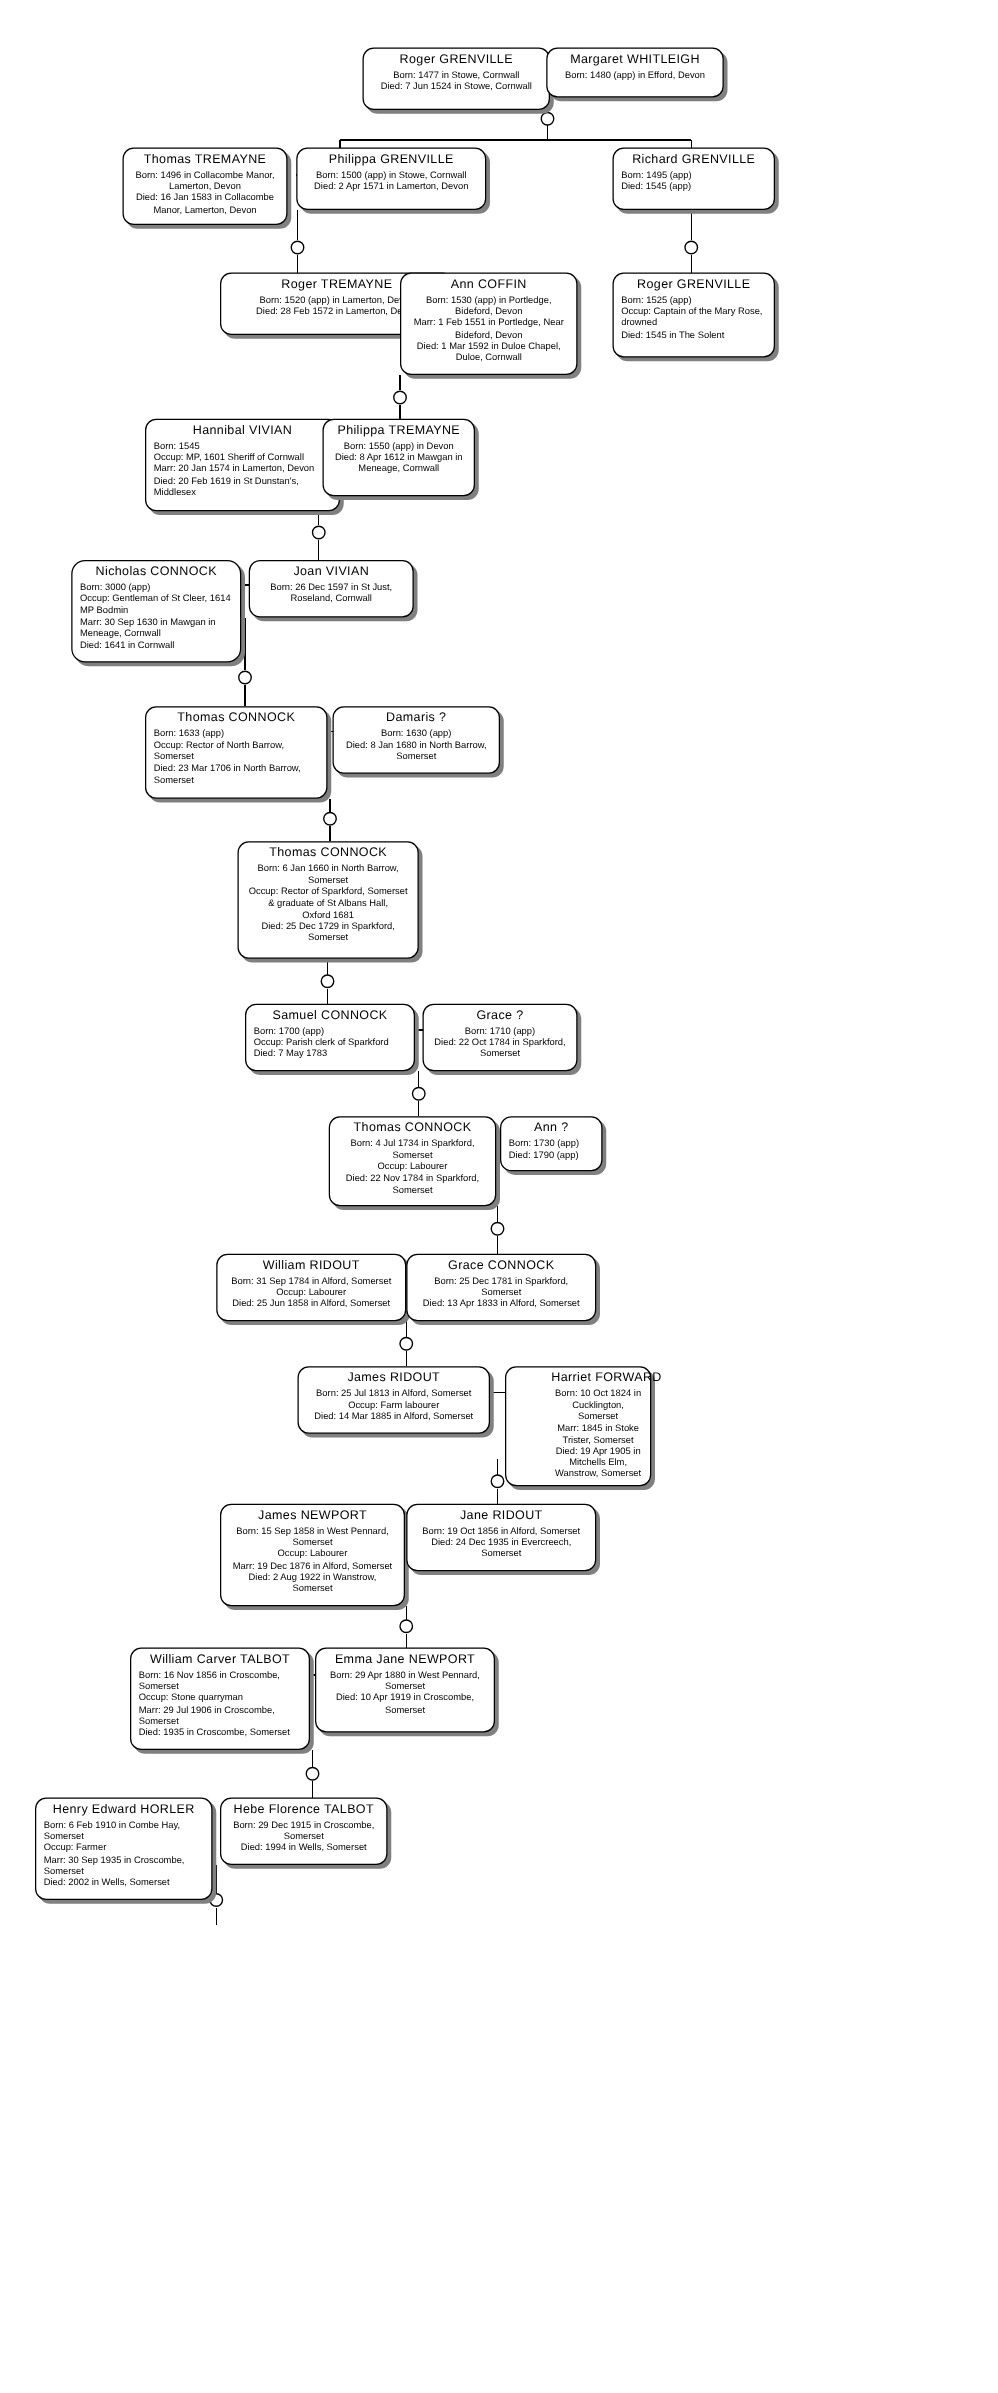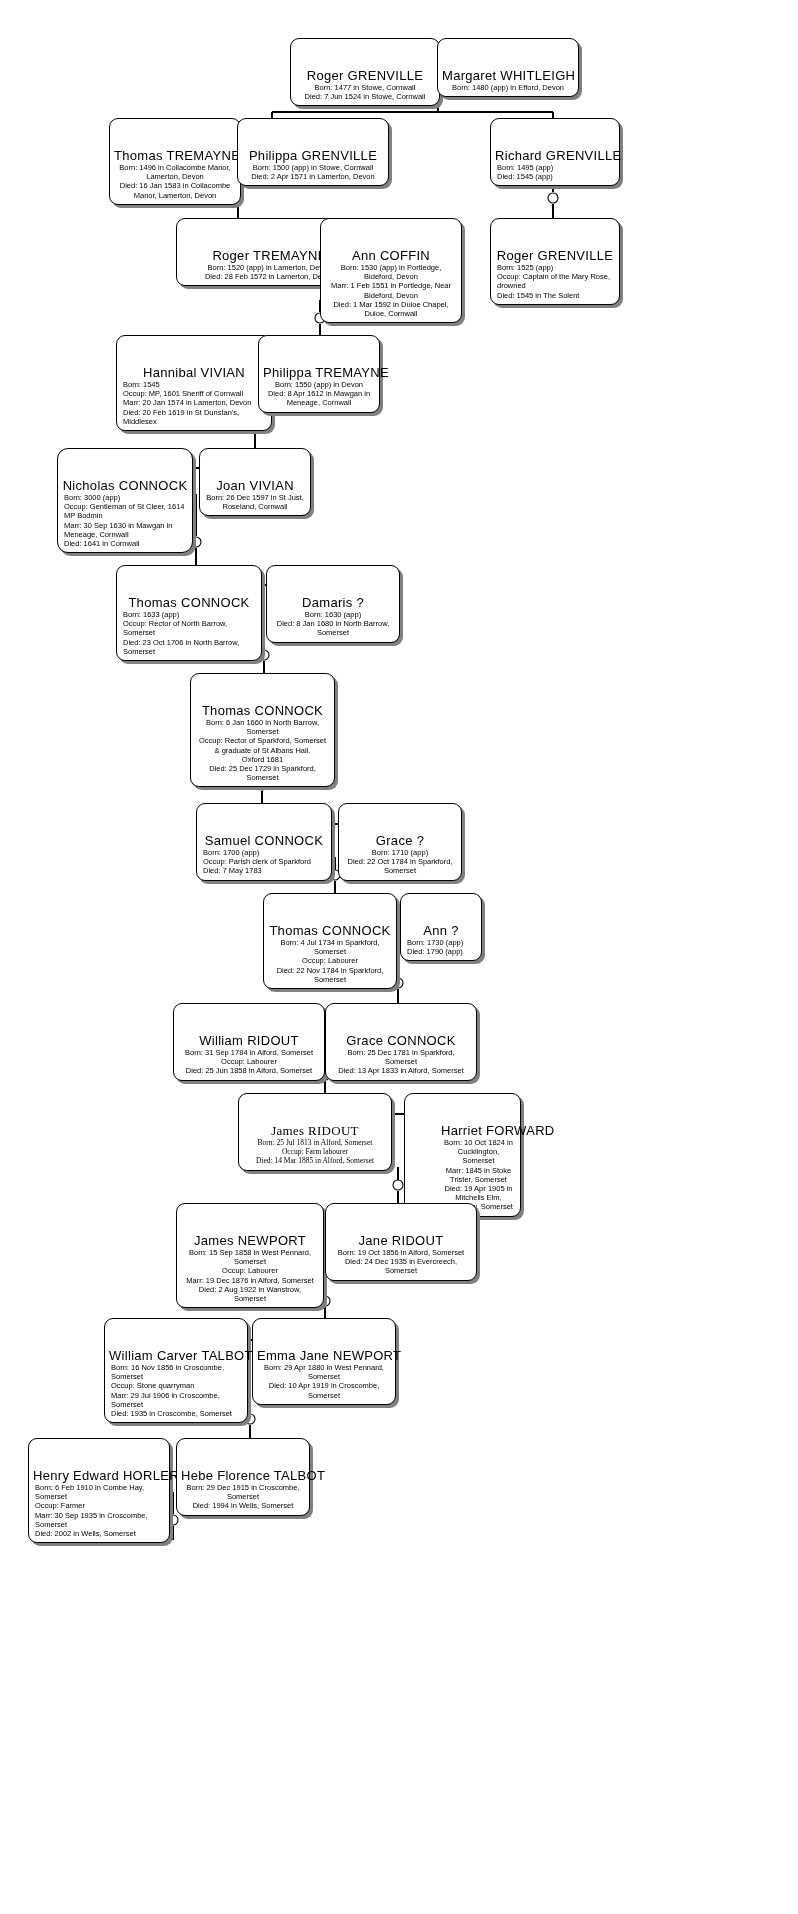--- a/index.html
+++ b/index.html
@@ -5,22 +5,22 @@
   html,body{margin:0;padding:0;background:#ffffff;}
   body{width:798px;height:1914px;position:relative;
        font-family:"Liberation Sans","DejaVu Sans",sans-serif;
        -webkit-font-smoothing:none;}
   #chart{position:relative;width:798px;height:1914px;overflow:hidden;}
   svg.links{position:absolute;left:0;top:0;width:798px;height:1914px;}
   .node{position:absolute;box-sizing:border-box;background:#ffffff;
         border:1px solid #000000;border-radius:9px;
         box-shadow:3px 3px 0 0 #808080;
         padding:3px 4px 4px 4px;text-align:center;z-index:3;}
-  .nm{font-size:13px;color:#000;letter-spacing:.3px;margin-bottom:2px;
-      line-height:11px;white-space:nowrap;margin-top:28px;}
+  .nm{font-size:10px;color:#000;letter-spacing:.3px;margin-bottom:2px;
+      line-height:11px;white-space:nowrap;}
   .ln{font-size:7.5px;color:#000;line-height:9.2px;}
   .ln.l{text-align:left;padding-left:2px;}
   .ln.c{text-align:center;}
 </style>
 </head>
 <body>
 
 <div id="chart">
 
   <svg class="links" viewBox="0 0 798 1914" xmlns="http://www.w3.org/2000/svg">
@@ -105,21 +105,21 @@
   <div id="nodes">
       <div class="node" style="left: 290px; top: 38px; width: 150px; min-height: 50px;">
         <div class="nm">Roger GRENVILLE</div>
         <div class="ln c">Born: 1477 in Stowe, Cornwall</div>
         <div class="ln c">Died: 7 Jun 1524 in Stowe, Cornwall</div>
       </div>
       <div class="node" style="left: 437px; top: 38px; width: 142px; min-height: 40px;">
         <div class="nm">Margaret WHITLEIGH</div>
         <div class="ln c">Born: 1480 (app) in Efford, Devon</div>
       </div>
-      <div class="node" style="left: 109px; top: 118px; width: 132px; min-height: 62px;">
+      <div class="node" style="left: 98px; top: 118px; width: 132px; min-height: 62px;">
         <div class="nm">Thomas TREMAYNE</div>
         <div class="ln c">Born: 1496 in Collacombe Manor,</div>
         <div class="ln c">Lamerton, Devon</div>
         <div class="ln c">Died: 16 Jan 1583 in Collacombe</div>
         <div class="ln c">Manor, Lamerton, Devon</div>
       </div>
       <div class="node" style="left: 237px; top: 118px; width: 152px; min-height: 50px;">
         <div class="nm">Philippa GRENVILLE</div>
         <div class="ln c">Born: 1500 (app) in Stowe, Cornwall</div>
         <div class="ln c">Died: 2 Apr 1571 in Lamerton, Devon</div>
@@ -166,31 +166,31 @@
       </div>
       <div class="node" style="left: 57px; top: 448px; width: 136px; min-height: 82px; border-radius: 11px;">
         <div class="nm">Nicholas CONNOCK</div>
         <div class="ln l">Born: 3000 (app)</div>
         <div class="ln l">Occup: Gentleman of St Cleer, 1614</div>
         <div class="ln l">MP Bodmin</div>
         <div class="ln l">Marr: 30 Sep 1630 in Mawgan in</div>
         <div class="ln l">Meneage, Cornwall</div>
         <div class="ln l">Died: 1641 in Cornwall</div>
       </div>
-      <div class="node" style="left: 199px; top: 448px; width: 112px; min-height: 46px;">
+      <div class="node" style="left: 199px; top: 448px; width: 132px; min-height: 46px;">
         <div class="nm">Joan VIVIAN</div>
         <div class="ln c">Born: 26 Dec 1597 in St Just,</div>
         <div class="ln c">Roseland, Cornwall</div>
       </div>
       <div class="node" style="left: 116px; top: 565px; width: 146px; min-height: 74px;">
         <div class="nm">Thomas CONNOCK</div>
         <div class="ln l">Born: 1633 (app)</div>
         <div class="ln l">Occup: Rector of North Barrow,</div>
         <div class="ln l">Somerset</div>
-        <div class="ln l">Died: 23 Oct 1706 in North Barrow,</div>
+        <div class="ln l">Died: 23 Mar 1706 in North Barrow,</div>
         <div class="ln l">Somerset</div>
       </div>
       <div class="node" style="left: 266px; top: 565px; width: 134px; min-height: 54px;">
         <div class="nm">Damaris ?</div>
         <div class="ln c">Born: 1630 (app)</div>
         <div class="ln c">Died: 8 Jan 1680 in North Barrow,</div>
         <div class="ln c">Somerset</div>
       </div>
       <div class="node" style="left: 190px; top: 673px; width: 145px; min-height: 94px;">
         <div class="nm">Thomas CONNOCK</div>
@@ -232,21 +232,21 @@
         <div class="ln c">Born: 31 Sep 1784 in Alford, Somerset</div>
         <div class="ln c">Occup: Labourer</div>
         <div class="ln c">Died: 25 Jun 1858 in Alford, Somerset</div>
       </div>
       <div class="node" style="left: 325px; top: 1003px; width: 152px; min-height: 54px;">
         <div class="nm">Grace CONNOCK</div>
         <div class="ln c">Born: 25 Dec 1781 in Sparkford,</div>
         <div class="ln c">Somerset</div>
         <div class="ln c">Died: 13 Apr 1833 in Alford, Somerset</div>
       </div>
-      <div class="node" style="left: 238px; top: 1093px; width: 154px; min-height: 54px; font-family: Liberation Serif, serif;">
+      <div class="node" style="left: 238px; top: 1093px; width: 154px; min-height: 54px;">
         <div class="nm">James RIDOUT</div>
         <div class="ln c">Born: 25 Jul 1813 in Alford, Somerset</div>
         <div class="ln c">Occup: Farm labourer</div>
         <div class="ln c">Died: 14 Mar 1885 in Alford, Somerset</div>
       </div>
       <div class="node" style="left: 404px; top: 1093px; width: 117px; min-height: 74px; padding-left: 36px;">
         <div class="nm">Harriet FORWARD</div>
         <div class="ln c">Born: 10 Oct 1824 in Cucklington,</div>
         <div class="ln c">Somerset</div>
         <div class="ln c">Marr: 1845 in Stoke Trister, Somerset</div>

